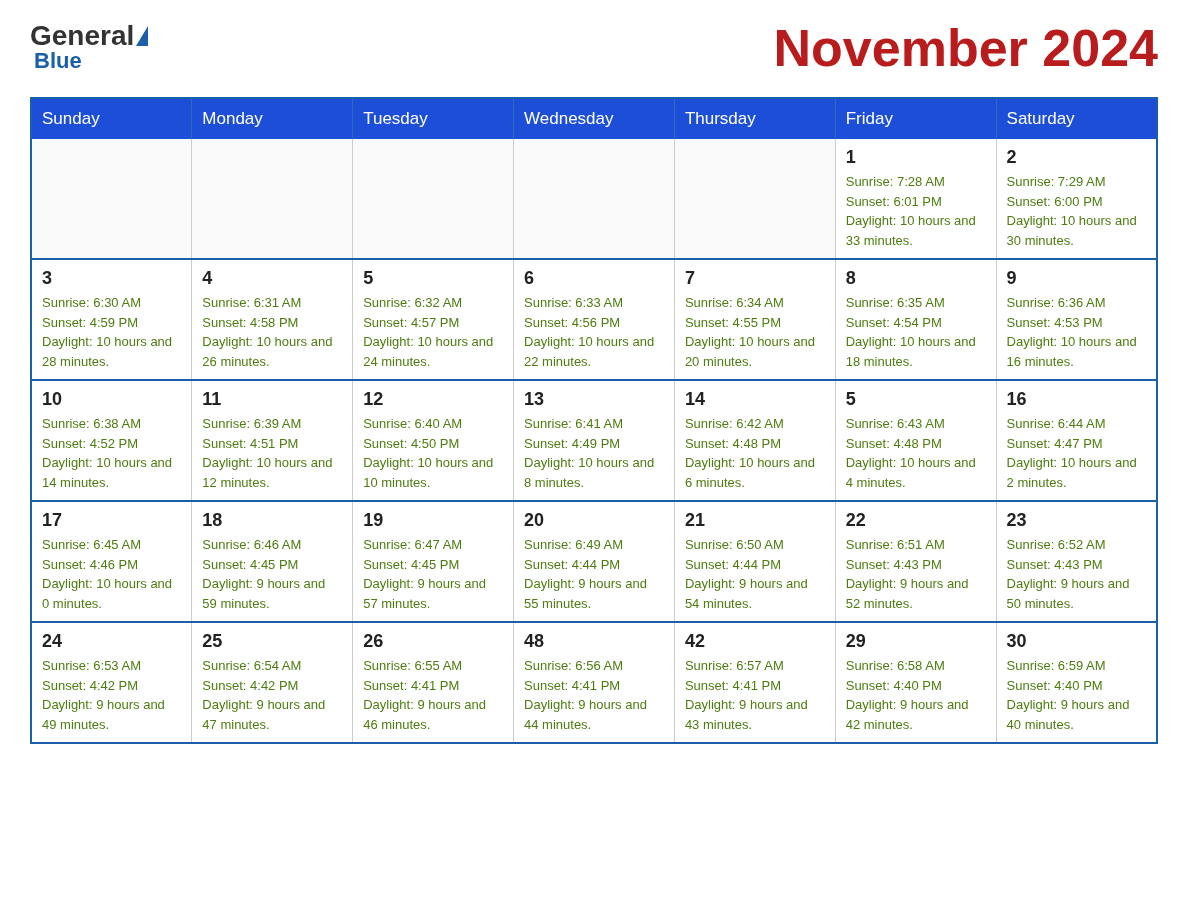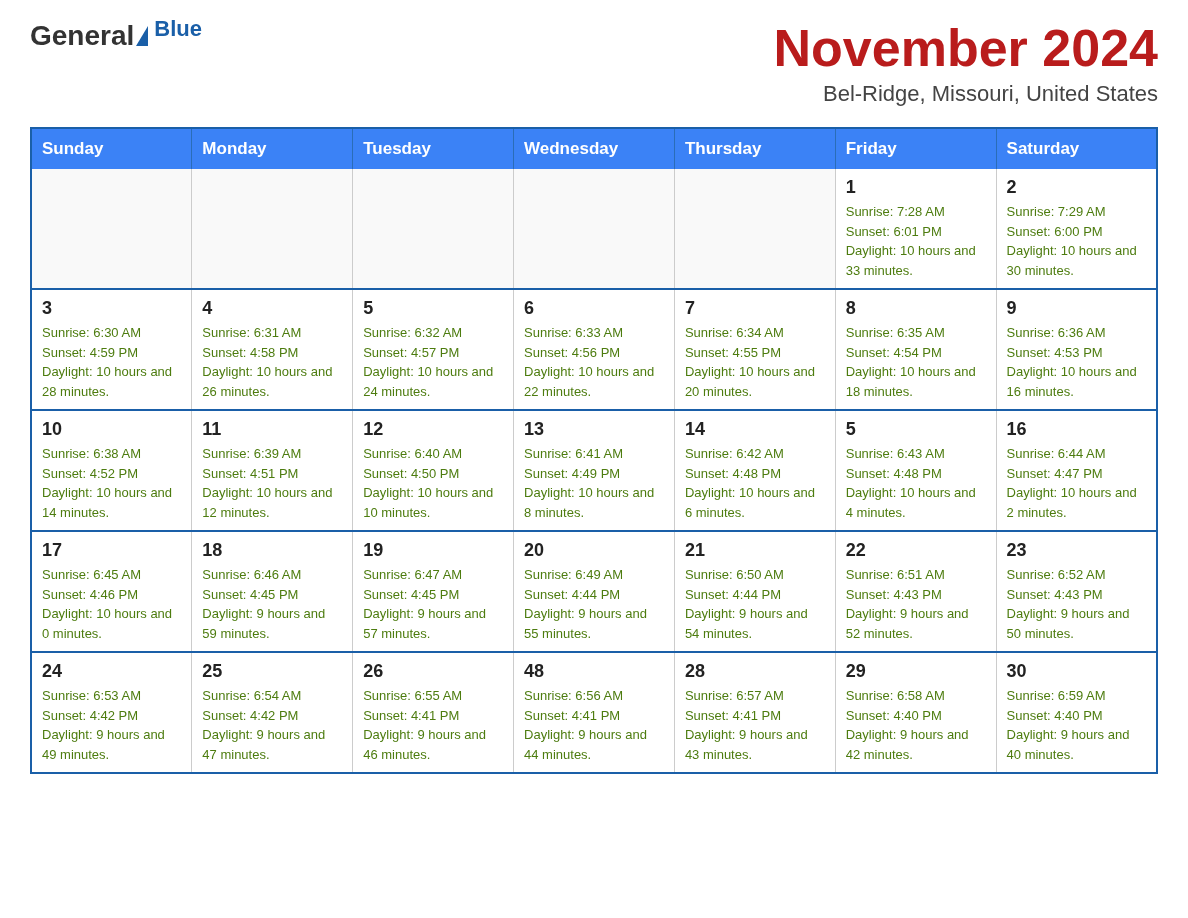--- a/index.html
+++ b/index.html
@@ -11,20 +11,21 @@
       padding: 20px 30px;
     }
     .header-section {
       display: flex;
       justify-content: space-between;
       align-items: flex-start;
       margin-bottom: 20px;
     }
     .logo-area {
       display: flex;
+      flex-direction: column;
       align-items: flex-start;
     }
     .logo-text {
       display: flex;
       align-items: center;
       font-size: 28px;
       font-weight: bold;
       color: #333;
     }
     .logo-general {
@@ -58,26 +59,26 @@
       font-size: 22px;
       color: #444;
       margin-top: 4px;
     }
     .calendar-table {
       width: 100%;
       border-collapse: collapse;
       border: 2px solid #1a5fa8;
     }
     .calendar-table th {
-      background-color: #3b82f6;
+      background-color: #1d4ed8;
       color: #ffffff;
       text-align: left;
       padding: 10px 10px;
       font-size: 17px;
-      font-weight: bold;
+      font-weight: normal;
       border-right: 1px solid #2a6db8;
     }
     .calendar-table th:last-child {
       border-right: none;
     }
     .calendar-table td {
       vertical-align: top;
       padding: 8px 10px;
       border-right: 1px solid #cccccc;
       border-bottom: 2px solid #1a5fa8;
@@ -112,21 +113,20 @@
 <div class="header-section">
   <div class="logo-area">
     <div class="logo-text">
       <span class="logo-general">General</span>
       <span class="logo-triangle"></span>
     </div>
     <div class="logo-sub">Blue</div>
   </div>
   <div class="title-area">
     <div class="month-title">November 2024</div>
-    <div class="location-title">Bel-Ridge, Missouri, United States</div>
   </div>
 </div>
 
 <table class="calendar-table">
   <thead>
     <tr>
       <th>Sunday</th>
       <th>Monday</th>
       <th>Tuesday</th>
       <th>Wednesday</th>
@@ -252,21 +252,21 @@
         </td>
         <td>
           <span class="day-number">26</span>
           <div class="day-info">Sunrise: 6:55 AM<br>Sunset: 4:41 PM<br>Daylight: 9 hours and 46 minutes.</div>
         </td>
         <td>
           <span class="day-number">48</span>
           <div class="day-info">Sunrise: 6:56 AM<br>Sunset: 4:41 PM<br>Daylight: 9 hours and 44 minutes.</div>
         </td>
         <td>
-          <span class="day-number">28</span>
+          <span class="day-number">42</span>
           <div class="day-info">Sunrise: 6:57 AM<br>Sunset: 4:41 PM<br>Daylight: 9 hours and 43 minutes.</div>
         </td>
         <td>
           <span class="day-number">29</span>
           <div class="day-info">Sunrise: 6:58 AM<br>Sunset: 4:40 PM<br>Daylight: 9 hours and 42 minutes.</div>
         </td>
         <td>
           <span class="day-number">30</span>
           <div class="day-info">Sunrise: 6:59 AM<br>Sunset: 4:40 PM<br>Daylight: 9 hours and 40 minutes.</div>
         </td>

